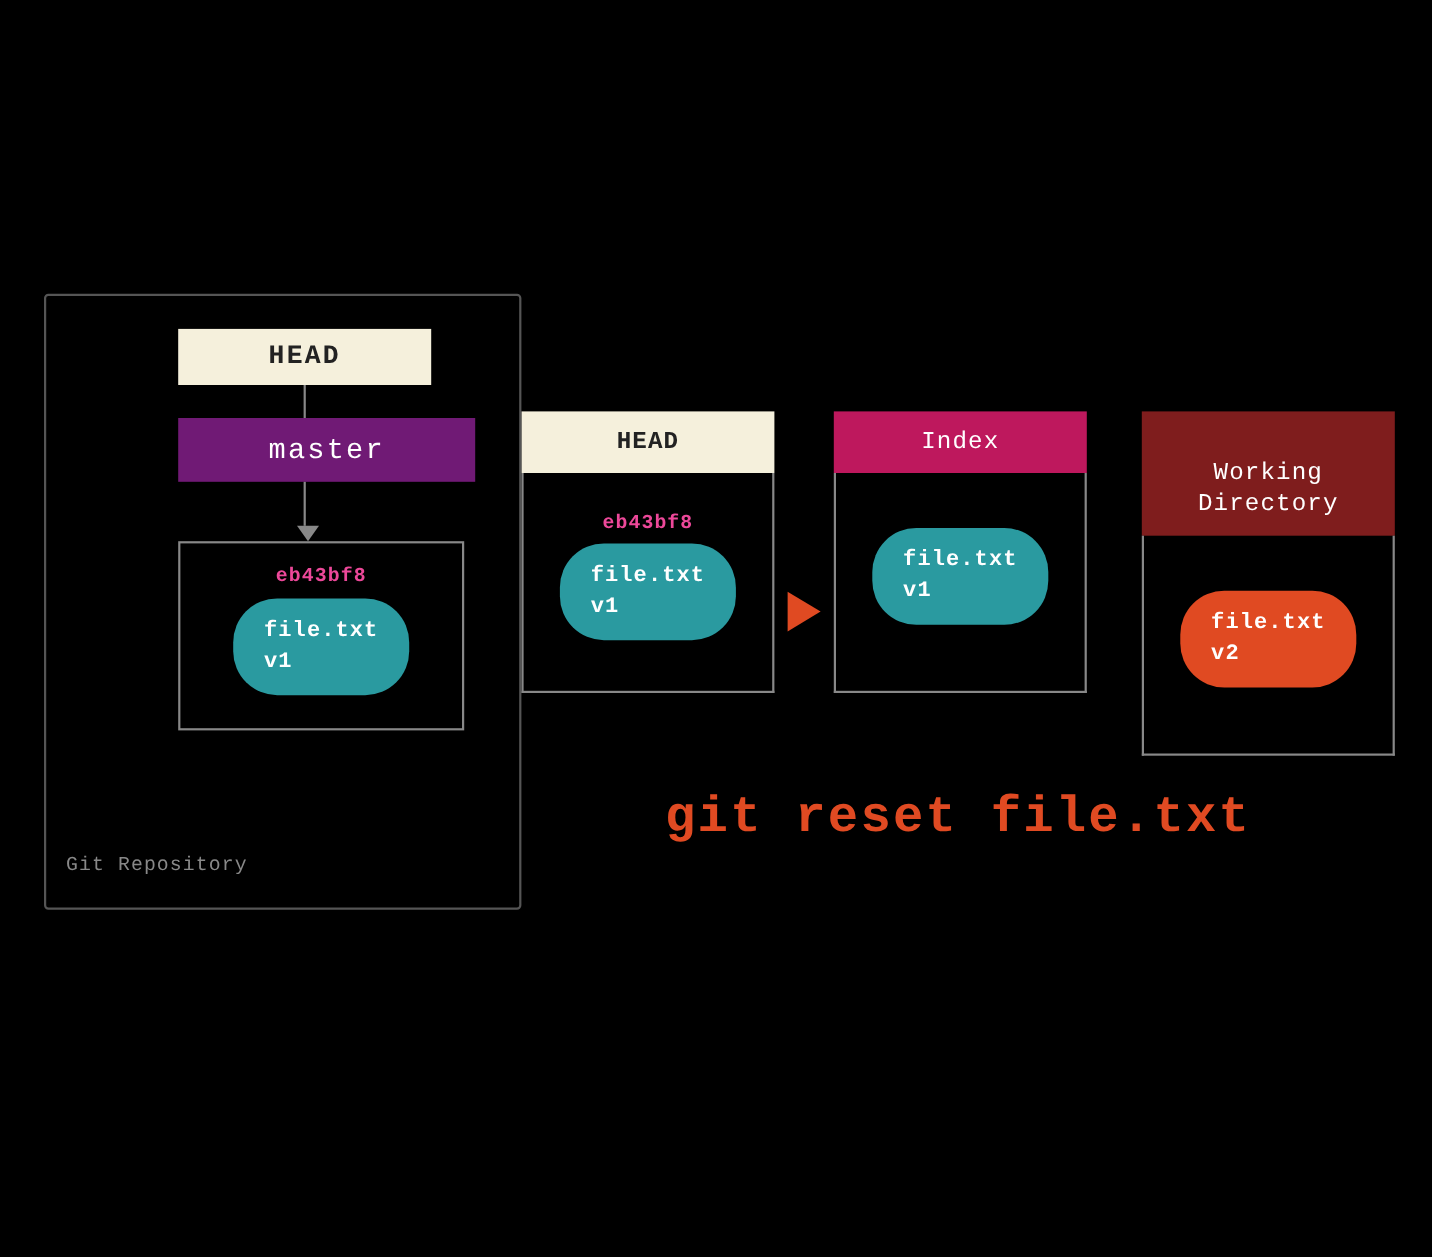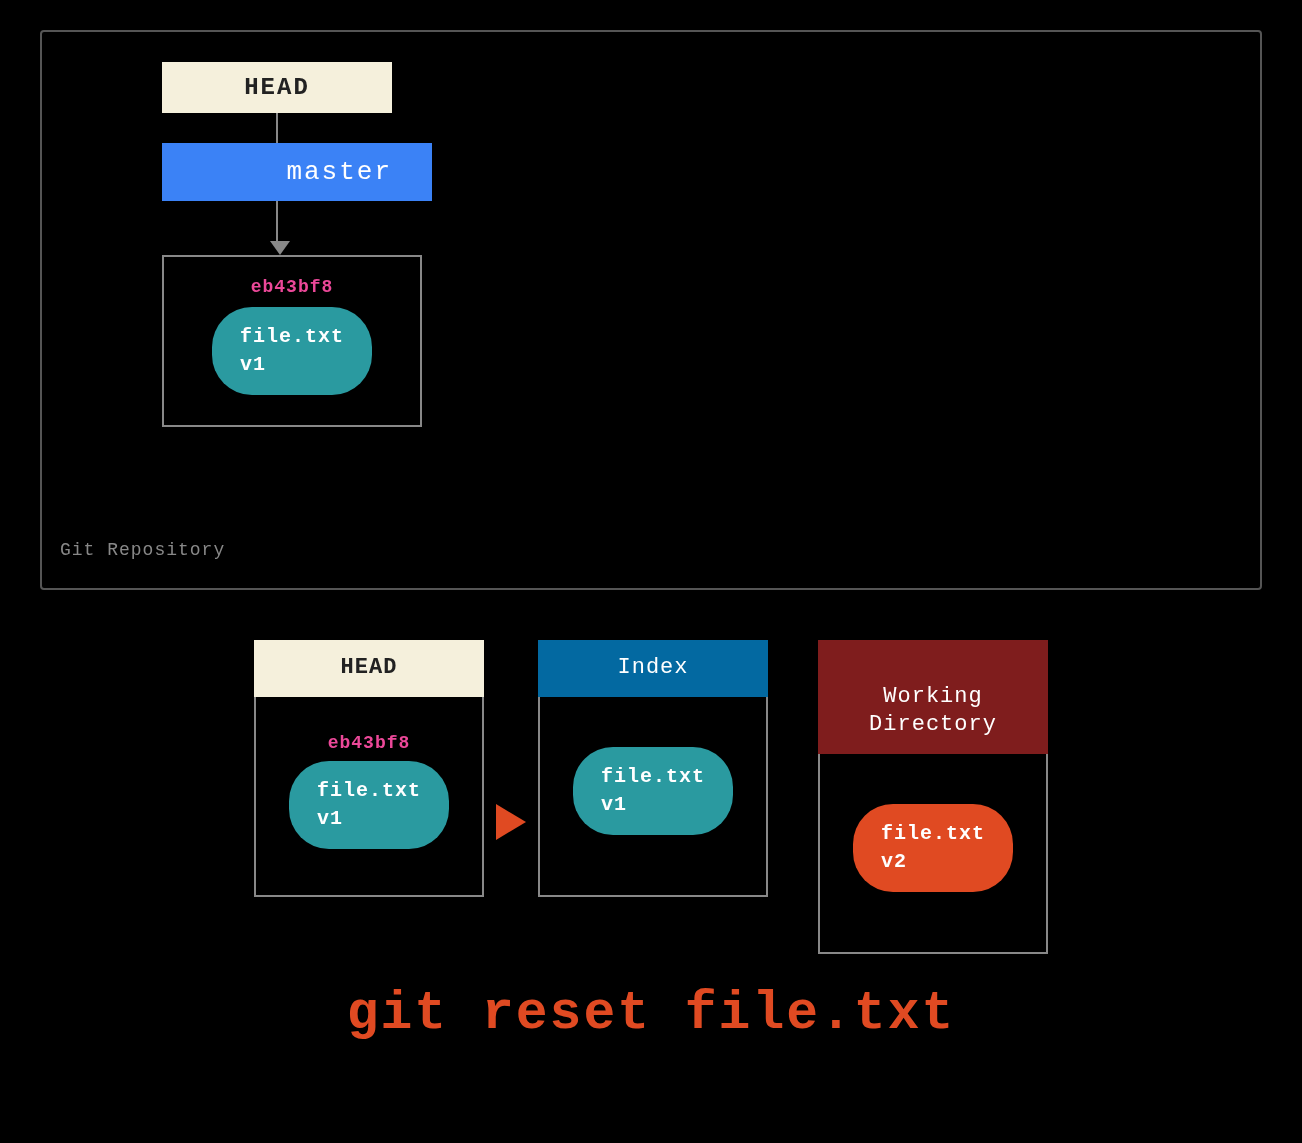--- a/index.html
+++ b/index.html
@@ -10,23 +10,23 @@
       height: 1143px;
       font-family: 'Courier New', Courier, monospace;
       overflow: hidden;
     }
 
     .main-container {
       width: 1302px;
       height: 1143px;
       background: #000;
       display: flex;
-      flex-direction: column;
-      align-items: center;
-      padding: 30px 40px;
+      flex-direction: row;
+      align-items: center;
+      padding: 42px 40px;
     }
 
     
     .top-section {
       width: 100%;
       border: 2px solid #555;
       border-radius: 4px;
       padding: 30px 40px 20px 40px;
       position: relative;
       margin-bottom: 50px;
@@ -82,27 +82,27 @@
       width: 0;
       height: 0;
       border-left: 10px solid transparent;
       border-right: 10px solid transparent;
       border-top: 14px solid #888;
       margin-left: 108px;
     }
 
     
     .master-box {
-      background: #3b82f6;
+      background: #701a75;
       padding: 14px 40px;
       font-size: 26px;
       color: #fff;
       letter-spacing: 2px;
       min-width: 270px;
-      text-align: right;
+      text-align: center;
     }
 
     
     .commit-box {
       border: 2px solid #888;
       padding: 20px 30px 30px 30px;
       min-width: 260px;
       display: flex;
       flex-direction: column;
       align-items: center;
@@ -171,21 +171,21 @@
       line-height: 1.3;
     }
 
     .header-cream {
       background: #f5f0dc;
       color: #222;
       font-weight: bold;
     }
 
     .header-teal {
-      background: #0369a1;
+      background: #be185d;
       color: #fff;
     }
 
     .header-red {
       background: #7f1d1d;
       color: #fff;
     }
 
     .col-body {
       border: 2px solid #888;
@@ -204,21 +204,21 @@
       width: 0;
       height: 0;
       border-top: 18px solid transparent;
       border-bottom: 18px solid transparent;
       border-left: 30px solid #e04a22;
     }
 
     
     .git-command {
       color: #e04a22;
-      font-size: 53px;
+      font-size: 46px;
       font-weight: bold;
       letter-spacing: 2px;
       margin-top: 30px;
       text-align: center;
     }
 
     .spacer-arrow {
       display: flex;
       align-items: center;
       padding: 0 12px;

